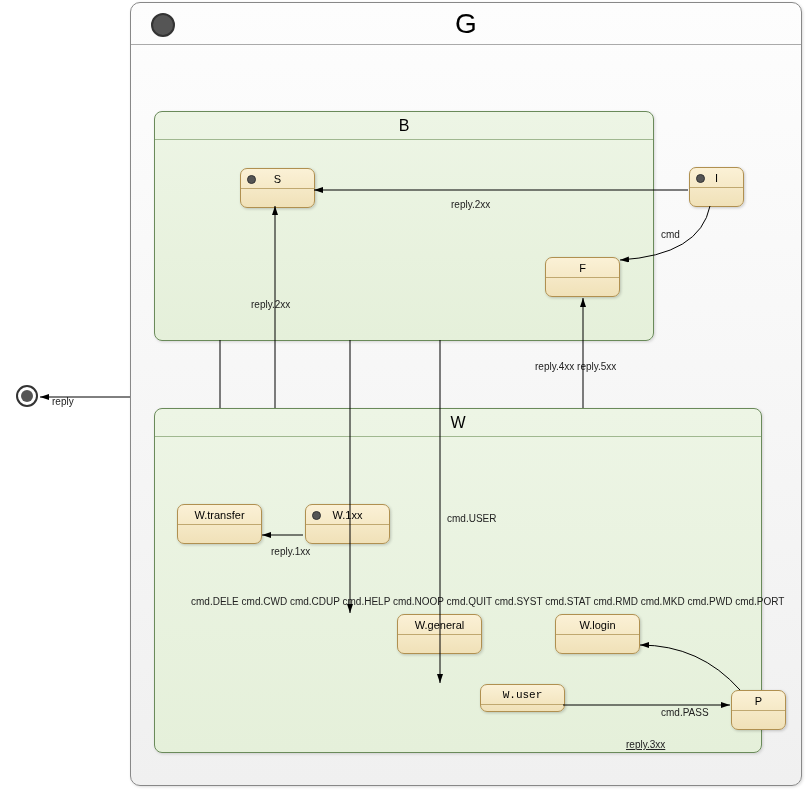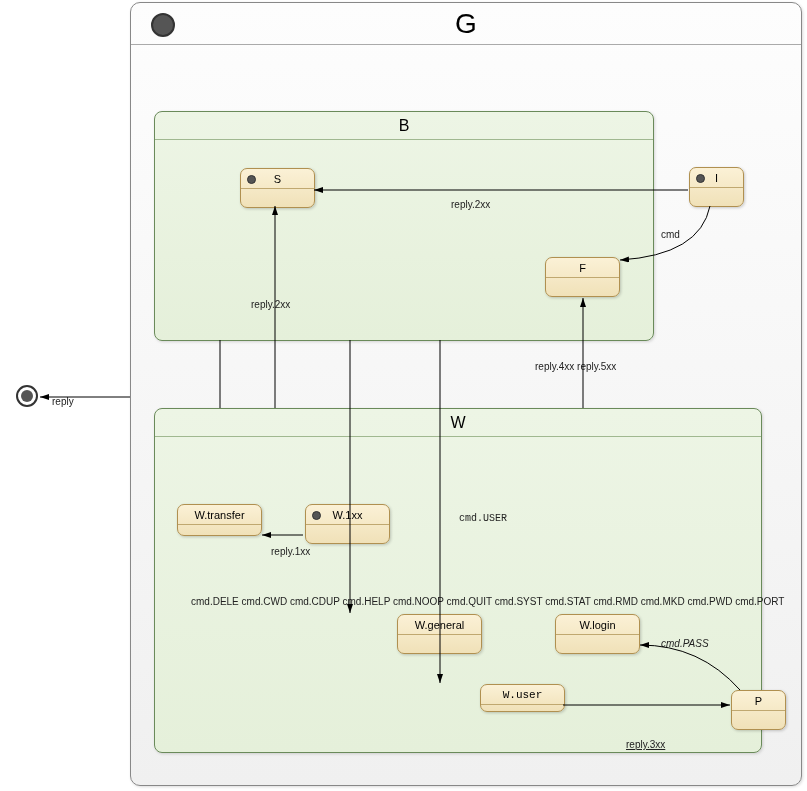--- a/index.html
+++ b/index.html
@@ -148,21 +148,21 @@
       <div class="state-dot"></div>
       <span>I</span>
     </div>
   </div>
 
   <div class="region" style="left:23px; top:405px; width:608px; height:345px;">
     <div class="region-header">
        <span>W</span>
     </div>
 
-    <div class="state" style="left:22px; top:95px; width:85px; height:32px;">
+    <div class="state" style="left:22px; top:95px; width:85px; height:40px;">
       <div class="state-header">
         <span>W.transfer</span>
       </div>
     </div>
 
     <div class="state" style="left:150px; top:95px; width:85px; height:40px;">
       <div class="state-header">
         <div class="state-dot"></div>
         <span>W.1xx</span>
       </div>
@@ -190,24 +190,24 @@
   <div class="state" style="left:600px; top:687px; width:55px; height:40px;">
     <div class="state-header">
       <span>P</span>
     </div>
   </div>
 
   <span class="edge-label" style="left:320px; top:196px;">reply.2xx</span>
   <span class="edge-label" style="left:530px; top:226px;">cmd</span>
   <span class="edge-label" style="left:120px; top:296px;">reply.2xx</span>
   <span class="edge-label" style="left:404px; top:358px;">reply.4xx reply.5xx</span>
-  <span class="edge-label" style="left:328px; top:510px;font-family:Liberation Mono, monospace;">cmd.USER</span>
+  <span class="edge-label" style="left:316px; top:510px;">cmd.USER</span>
   <span class="edge-label" style="left:140px; top:543px;">reply.1xx</span>
   <span class="edge-label" style="left:60px; top:593px;text-align:right;">cmd.DELE cmd.CWD cmd.CDUP cmd.HELP cmd.NOOP cmd.QUIT cmd.SYST cmd.STAT cmd.RMD cmd.MKD cmd.PWD cmd.PORT</span>
-  <span class="edge-label" style="left:530px; top:635px;font-style:italic;">cmd.PASS</span>
+  <span class="edge-label" style="left:530px; top:704px;">cmd.PASS</span>
   <span class="edge-label" style="left:495px; top:736px;text-decoration:underline;">reply.3xx</span>
 </div>
 
 <svg class="svg-layer" width="807" height="791">
   <defs>
     <marker id="arrow" markerWidth="10" markerHeight="10" refX="9" refY="3" orient="auto">
       <path d="M0,0 L9,3 L0,6 Z" fill="#000"></path>
     </marker>
   </defs>
 

